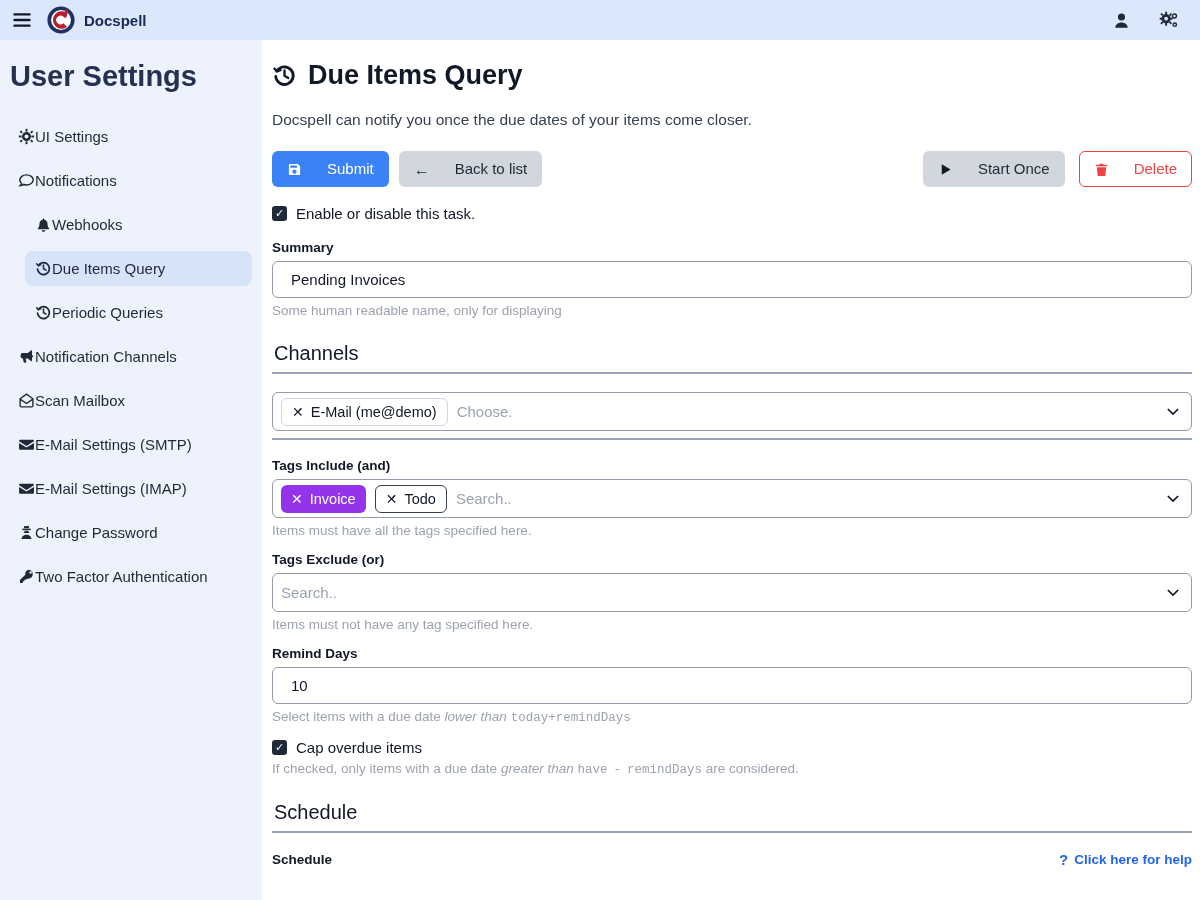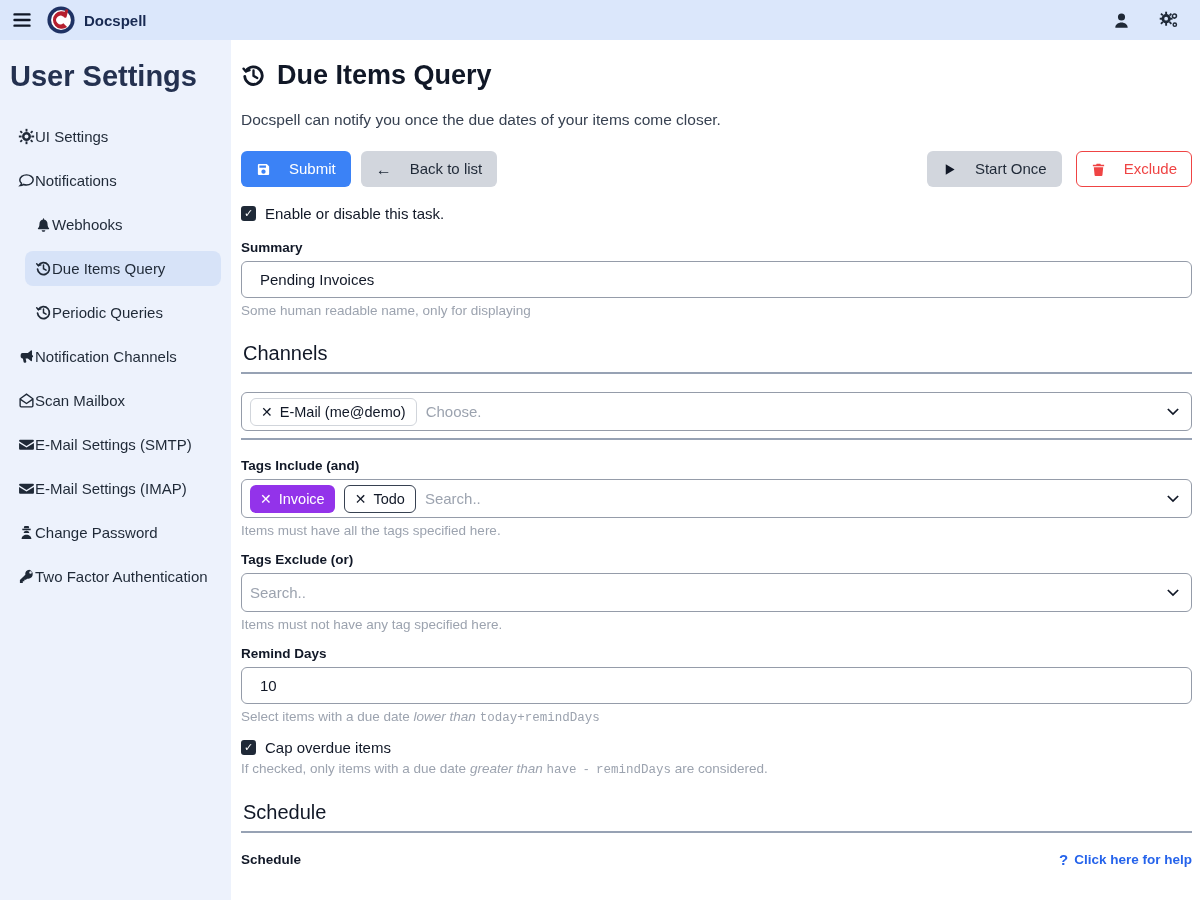--- a/index.html
+++ b/index.html
@@ -16,21 +16,21 @@
   .hamburger { width:20px; height:20px; color:#111827; cursor:pointer; }
   .brand { display:flex; align-items:center; gap:8px; cursor:pointer; text-decoration:none; }
   .brand .logo { width:30px; height:30px; display:block; }
   .brand .brand-name { font-weight:700; font-size:15px; color:#182a52; }
   .nav-right { margin-left:auto; display:flex; align-items:center; gap:28px; padding-right:10px; }
   .nav-right .nav-icon { width:19px; height:19px; color:#1f2937; cursor:pointer; }
 
   
   .layout { display:flex; height:860px; }
   .sidebar {
-    width:231px; background:#edf2fc; padding:12px 10px 0 8px; flex-shrink:0;
+    width:262px; background:#edf2fc; padding:12px 10px 0 8px; flex-shrink:0;
   }
   .sidebar-title {
     font-size:29px; font-weight:700; color:#243150; margin:8px 0 26px 0; padding-left:2px;
   }
   .side-item {
     display:flex; align-items:center; padding:9px 10px; margin-bottom:9px;
     border-radius:8px; cursor:pointer; font-size:15px; color:#1f2937;
   }
   .side-item .icon { width:17px; height:17px; flex-shrink:0; color:#1f2937; display:flex; }
   .side-item .icon svg { width:100%; height:100%; }
@@ -43,21 +43,21 @@
   .page-title {
     display:flex; align-items:center; gap:11px; font-size:27px; font-weight:700;
     color:#111827; margin:6px 0 20px 0;
   }
   .page-title .icon { width:25px; height:25px; color:#111827; }
   .page-desc { font-size:15.5px; color:#374151; margin:0 0 22px 0; }
 
   
   .btn-row { display:flex; align-items:center; margin-bottom:18px; }
   .btn {
-    display:inline-flex; align-items:center; gap:18px; padding:8px 14px;
+    display:inline-flex; align-items:center; gap:25px; padding:8px 14px;
     border-radius:6px; font-size:15px; border:1px solid transparent; cursor:pointer;
     font-family:inherit; line-height:18px;
   }
   .btn .bicon { width:15px; height:15px; display:flex; }
   .btn .bicon svg { width:100%; height:100%; }
   .btn-primary { background:#3b82f6; color:#fff; }
   .btn-gray { background:#d2d6dd; color:#1f2937; }
   .btn-danger-outline { background:#fff; border-color:#ef4444; color:#ef4444; }
   .btn-right-group { margin-left:auto; display:flex; gap:14px; }
   .gap8 { margin-left:10px; }
@@ -296,21 +296,21 @@
               </svg>
           </span>
           <span>Start Once</span>
         </button>
         <button class="btn btn-danger-outline">
           <span class="bicon">
             <svg viewBox="0 0 16 16" fill="#ef4444">
               <path d="M6 1.8h4l.5 1.2H14v1.4H2V3h3.5zM3 5.6h10l-.8 8.3a1 1 0 0 1-1 .9H4.8a1 1 0 0 1-1-.9z"></path>
             </svg>
           </span>
-          <span>Exclude</span>
+          <span>Delete</span>
         </button>
       </div>
     </div>
 
     <div class="check-row">
       <span class="checkbox">✓</span>
       <span class="check-label">Enable or disable this task.</span>
     </div>
 
     <div class="field">

